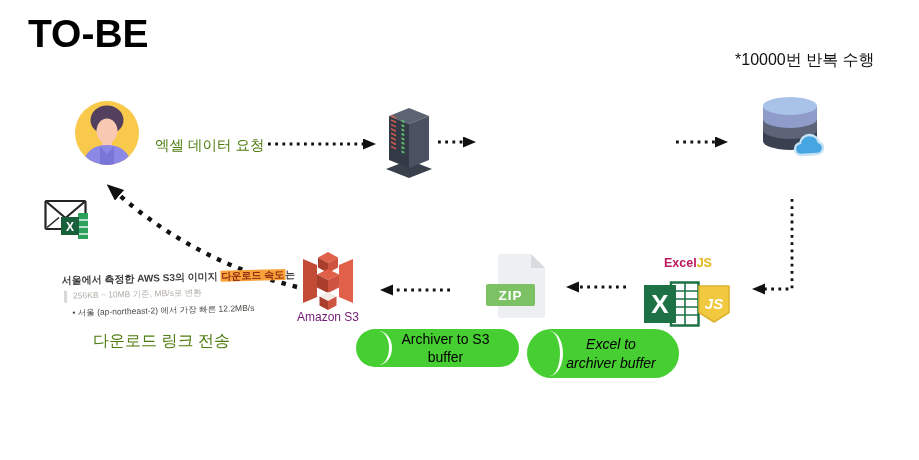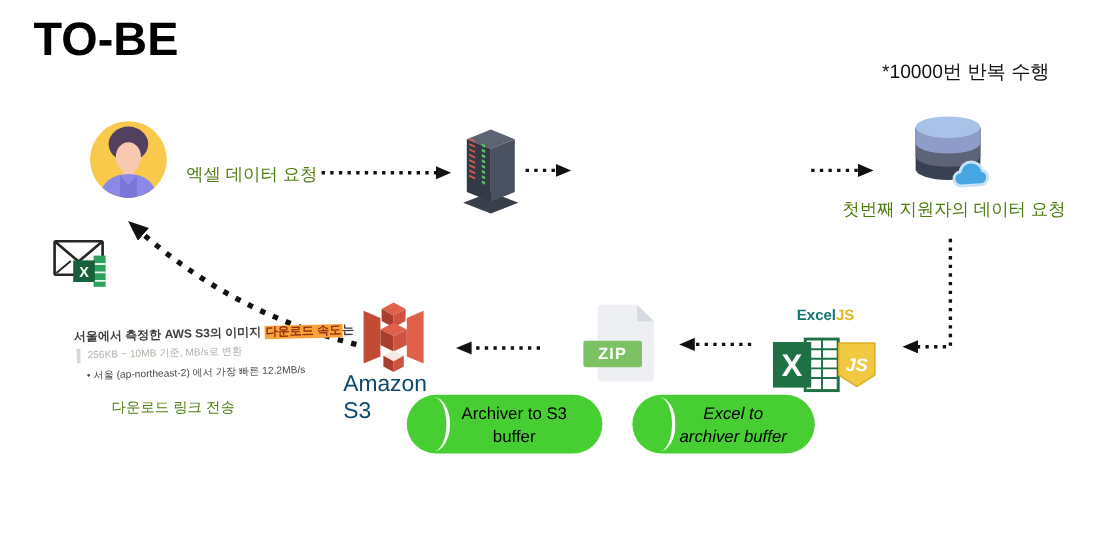--- a/index.html
+++ b/index.html
@@ -5,41 +5,41 @@
   html,body{margin:0;padding:0;background:#fff;}
   .stage{position:relative;width:919px;height:460px;background:#ffffff;overflow:hidden;
          font-family:"Liberation Sans","DejaVu Sans",sans-serif;color:#111;}
   .abs{position:absolute;}
   .title{left:28px;top:12px;font-size:39px;font-weight:900;letter-spacing:0px;color:#000;}
   .note{left:735px;top:50px;font-size:16px;font-weight:500;color:#111;}
   .klabel{font-size:14.5px;color:#4d7c0f;white-space:nowrap;}
   .lbl-excel-request{left:155px;top:136px;}
   .lbl-applicants{left:490px;top:134px;}
   .lbl-db-request{left:700px;top:165px;width:190px;text-align:center;}
-  .lbl-download{left:93px;top:331px;font-size:12px;font-weight:500;}
-  .s3-label{left:286px;top:310px;width:84px;font-size:19px;color:#0c4a6e;}
+  .lbl-download{left:93px;top:331px;font-size:16px;font-weight:500;}
+  .s3-label{left:286px;top:310px;width:84px;text-align:center;font-size:12px;color:#701a75;}
   .arrows{left:0;top:0;pointer-events:none;}
   .dot{stroke:#111;stroke-width:2.8;fill:none;stroke-dasharray:2.8 4.4;}
   .dot2{stroke:#111;stroke-width:4.4;fill:none;stroke-dasharray:4.5 7;}
   .pill{position:absolute;background:#47CE32;border-radius:25px;display:flex;flex-direction:column;
         justify-content:center;align-items:center;font-size:14px;line-height:1.3;color:#000;
         padding-left:16px;box-sizing:border-box;}
   .pill::before{content:"";position:absolute;left:9px;top:2px;bottom:2px;width:24px;
         border-right:3px solid #fff;border-radius:50%;}
-  .pill1{left:339px;top:329px;width:163px;height:49px;}
+  .pill1{left:356px;top:329px;width:163px;height:38px;}
   .pill2{left:527px;top:329px;width:152px;height:49px;font-style:italic;}
   .snippet{left:62px;top:271px;width:216px;transform:rotate(-1.5deg);}
   .snip-title{font-size:10px;font-weight:bold;color:#3D3D3D;white-space:nowrap;}
   .snip-title .hl{background:#F9A13A;color:#8F2F12;padding:0 1px;}
   .snip-quote{border-left:3px solid #D8D8D8;padding-left:6px;margin:3px 0 5px 2px;
         font-size:8.5px;color:#B3AFA8;white-space:nowrap;}
   .snip-bullet{font-size:8.5px;color:#4A4A46;margin-left:10px;white-space:nowrap;}
   .snip-bullet::before{content:"• ";}
   .exceljs-word{left:664px;top:256px;font-size:12.5px;font-weight:bold;}
-  .exceljs-word .ex{color:#0f766e;} .exceljs-word .js{color:#E3B61A;}
+  .exceljs-word .ex{color:#be185d;} .exceljs-word .js{color:#E3B61A;}
   svg{display:block;}
 </style>
 </head>
 <body>
 
 <div class="stage">
 
   <svg class="abs arrows" width="919" height="460" viewBox="0 0 919 460" aria-hidden="true">
     <defs>
       <marker id="ah" markerUnits="userSpaceOnUse" markerWidth="14" markerHeight="12" refX="1" refY="5.5" orient="auto">
@@ -72,21 +72,20 @@
       <ellipse cx="33" cy="20" rx="16.5" ry="14.5" fill="#53405F"></ellipse>
       <ellipse cx="33" cy="31" rx="10.5" ry="12.5" fill="#F8C8B0"></ellipse>
       <path d="M19,26 Q22,10 33,10 Q44,10 47,26 Q41,17 33,17 Q25,17 19,26 Z" fill="#53405F"></path>
       <rect x="28" y="40" width="10" height="8" fill="#F8C8B0"></rect>
       <path d="M8,66 Q12,45 33,45 Q54,45 58,66 Z" fill="#8C88E6"></path>
       <path d="M26,46 L33,54 L40,46 L40,66 L26,66 Z" fill="#7A76D8"></path>
     </g>
   </svg>
 
   <div class="abs klabel lbl-excel-request">엑셀 데이터 요청</div>
-  <div class="abs klabel lbl-db-request">첫번째 지원자의 데이터 요청</div>
   <div class="abs klabel lbl-download">다운로드 링크 전송</div>
 
   <svg class="abs" style="left:384px;top:106px;" width="50" height="74" viewBox="0 0 50 74">
     <polygon points="25,54 48,63 25,72 2,63" fill="#39404C"></polygon>
     <polygon points="25,2 45,10 25,18 5,10" fill="#5C6372"></polygon>
     <polygon points="45,10 45,54 25,62 25,18" fill="#4A5160"></polygon>
     <polygon points="5,10 25,18 25,62 5,54" fill="#333A46"></polygon>
     <g transform="skewY(25)">
       <g fill="#D95A4C">
         <rect x="7" y="5.6" width="5" height="1.6"></rect>

